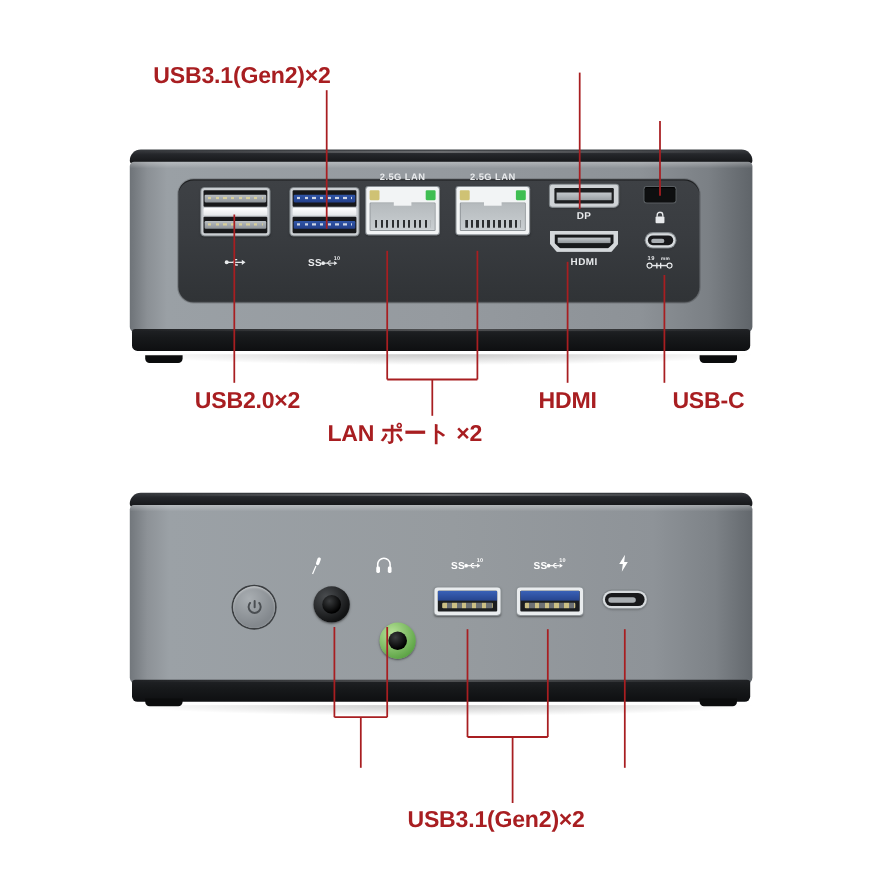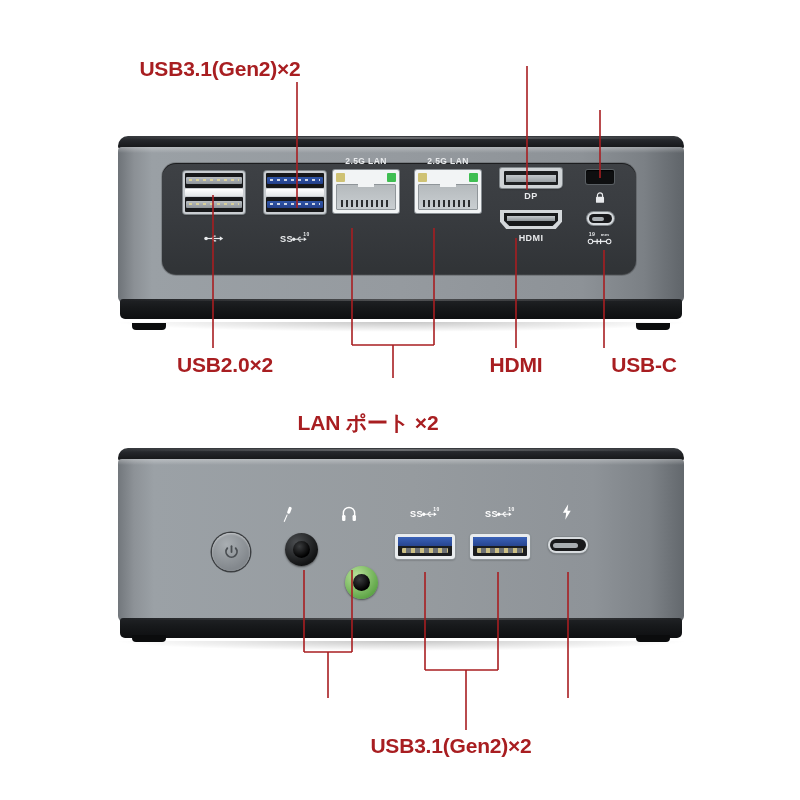--- a/index.html
+++ b/index.html
@@ -496,19 +496,19 @@
       <path d="M498 670 V572"></path>
       <path d="M425 670 H498"></path>
       <path d="M466 670 V730"></path>
 
       <path d="M568 698 V572"></path>
     </g>
   </svg>
 
   <div class="callout cen" style="left:220px; top:56px; font-size:21px;">USB3.1(Gen2)×2</div>
   <div class="callout cen" style="left:213px; top:352px; font-size:21px;margin-left:12px;">USB2.0×2</div>
-  <div class="callout cen" style="left:368px; top:382px; font-size:21px;margin-top:28px;">LAN ポート ×2</div>
+  <div class="callout cen" style="left:368px; top:382px; font-size:21px;">LAN ポート ×2</div>
   <div class="callout cen" style="left:516px; top:352px; font-size:21px;">HDMI</div>
   <div class="callout cen" style="left:644px; top:352px; font-size:21px;">USB-C</div>
 
   <div class="callout cen" style="left:451px; top:733px; font-size:21px;">USB3.1(Gen2)×2</div>
 
 </div>
 
 </body></html>

